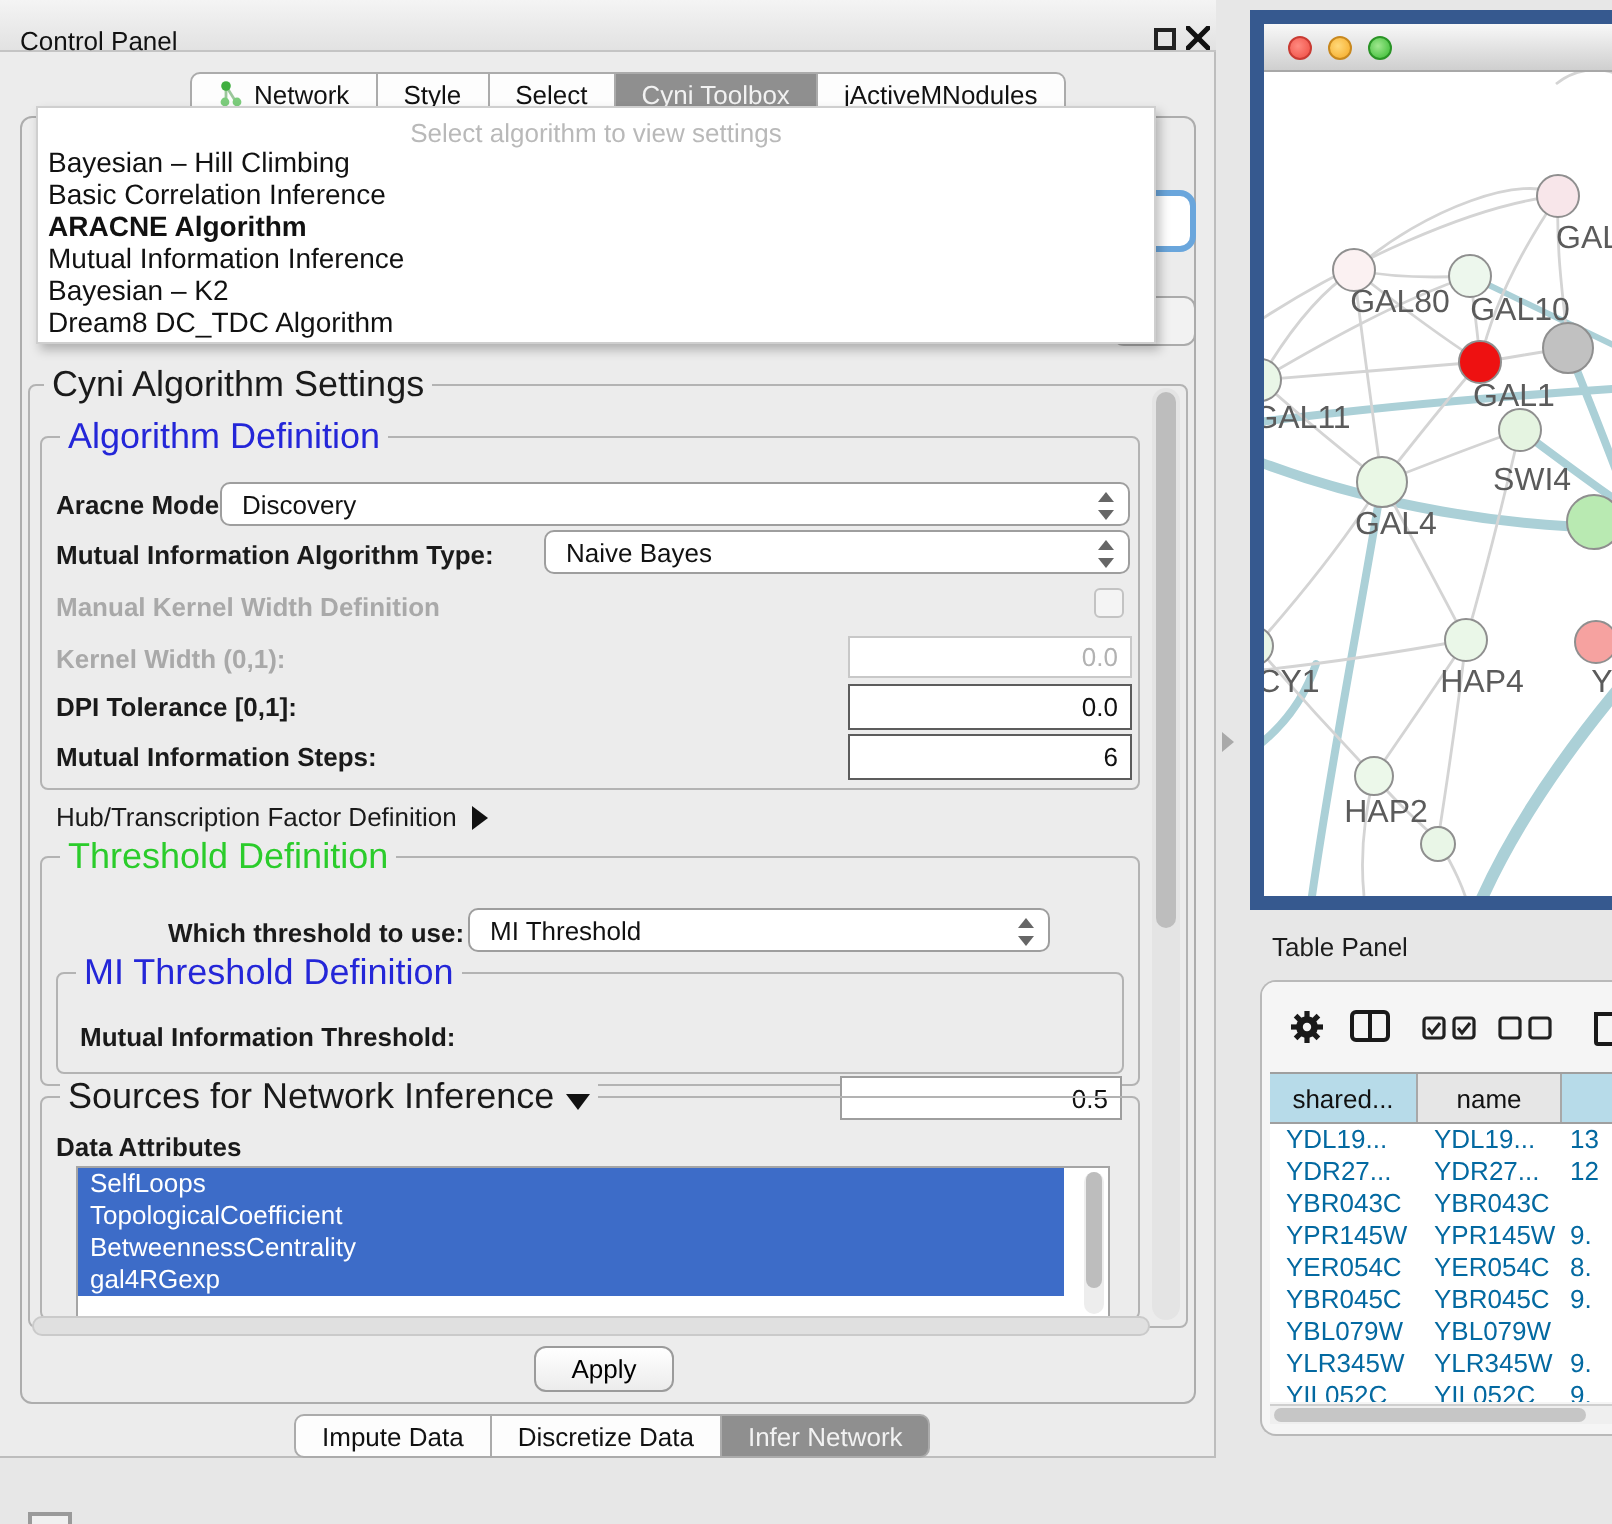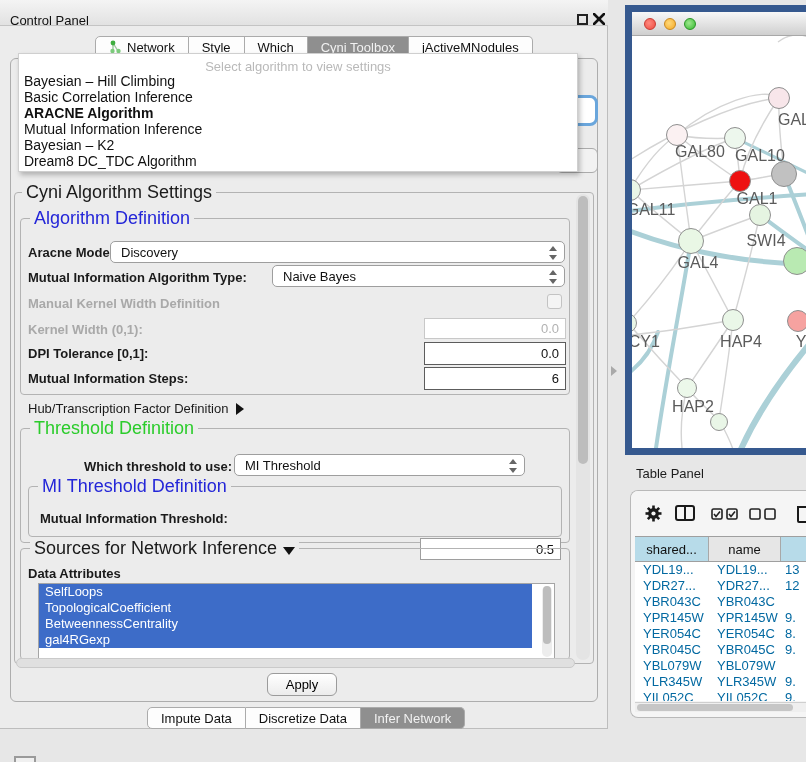--- a/index.html
+++ b/index.html
@@ -161,21 +161,21 @@
         <circle cx="4" cy="3" r="2.4" fill="#3fae3f"></circle>
         <circle cx="3.5" cy="11" r="2.2" fill="#7ccc7c"></circle>
         <circle cx="9.5" cy="11" r="2.2" fill="#7ccc7c"></circle>
       </svg>
       <span>Network</span>
     </div>
     <div class="tab">
       <span>Style</span>
     </div>
     <div class="tab">
-      <span>Which</span>
+      <span>Select</span>
     </div>
     <div class="tab sel">
       <span>Cyni Toolbox</span>
     </div>
     <div class="tab">
       <span>jActiveMNodules</span>
     </div>
   </div>
 
 <div class="abs" id="cp-content"></div>

